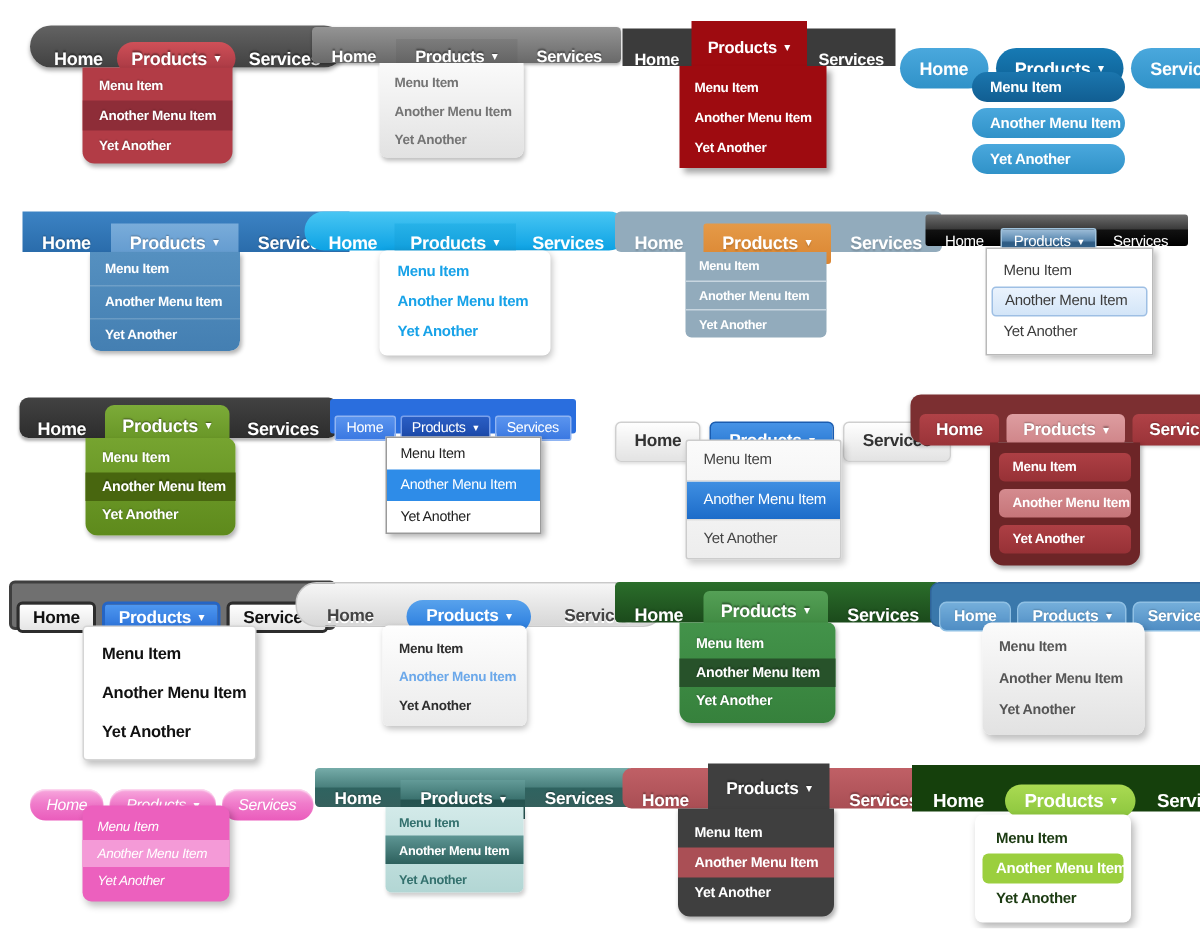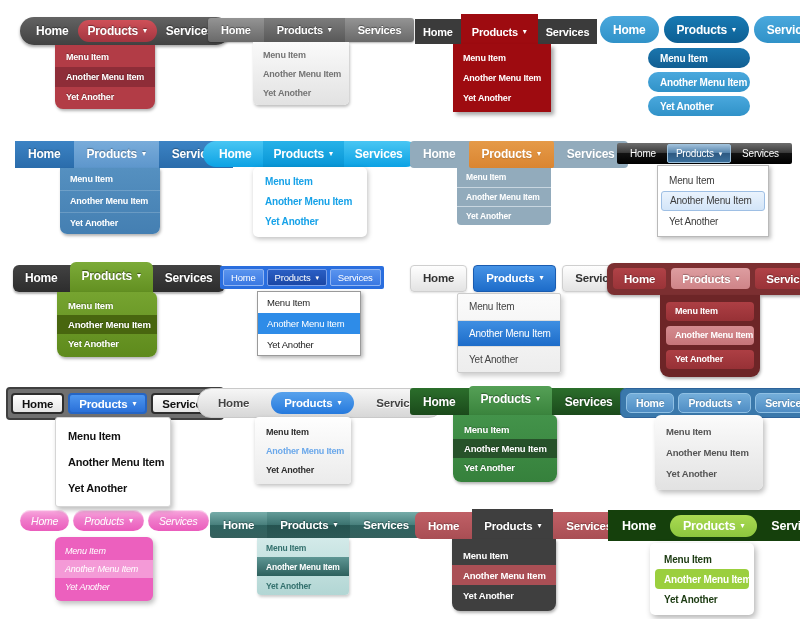--- a/index.html
+++ b/index.html
@@ -2,21 +2,21 @@
 <html><head>
 <meta charset="utf-8">
 <style>
   html,body{margin:0;padding:0;background:#fff;}
   .grid{position:relative;width:800px;height:619px;background:#ffffff;display:grid;
         grid-template-columns:repeat(4,200px);grid-template-rows:repeat(5,123.8px);
         font-family:"Liberation Sans","DejaVu Sans",sans-serif;overflow:hidden;}
   .cell{position:relative;}
   .nav{position:absolute;display:flex;align-items:center;z-index:1;}
   .ni{display:inline-flex;align-items:center;justify-content:center;white-space:nowrap;
-      cursor:pointer;letter-spacing:-0.2px;box-sizing:border-box;}
+      cursor:pointer;letter-spacing:-0.2px;box-sizing:border-box;margin-top:16px;}
   .caret{display:inline-block;margin-left:5px;font-size:8px;line-height:1;}
   .dd{position:absolute;z-index:2;box-sizing:border-box;}
   .di{display:flex;align-items:center;white-space:nowrap;cursor:pointer;
       letter-spacing:-0.2px;box-sizing:border-box;}
 
   
   .v1 .nav{left:20px;top:17px;height:28px;padding:0 7px;background:linear-gradient(#636363,#414141);border-radius:14px;box-shadow:0 2px 3px rgba(0,0,0,.35);}
   .v1 .ni{color:#fff;font-weight:bold;font-size:12px;padding:0 9px;text-shadow:0 -1px 1px rgba(0,0,0,.4);}
   .v1 .prod{background:linear-gradient(#cf5058,#a23540);border-radius:12px;height:22px;padding:0 10px;}
   .v1 .dd{left:55px;top:45px;width:100px;background:#b23c46;border-radius:0 0 8px 8px;box-shadow:1px 2px 3px rgba(0,0,0,.3);overflow:hidden;padding:2px 0;}

